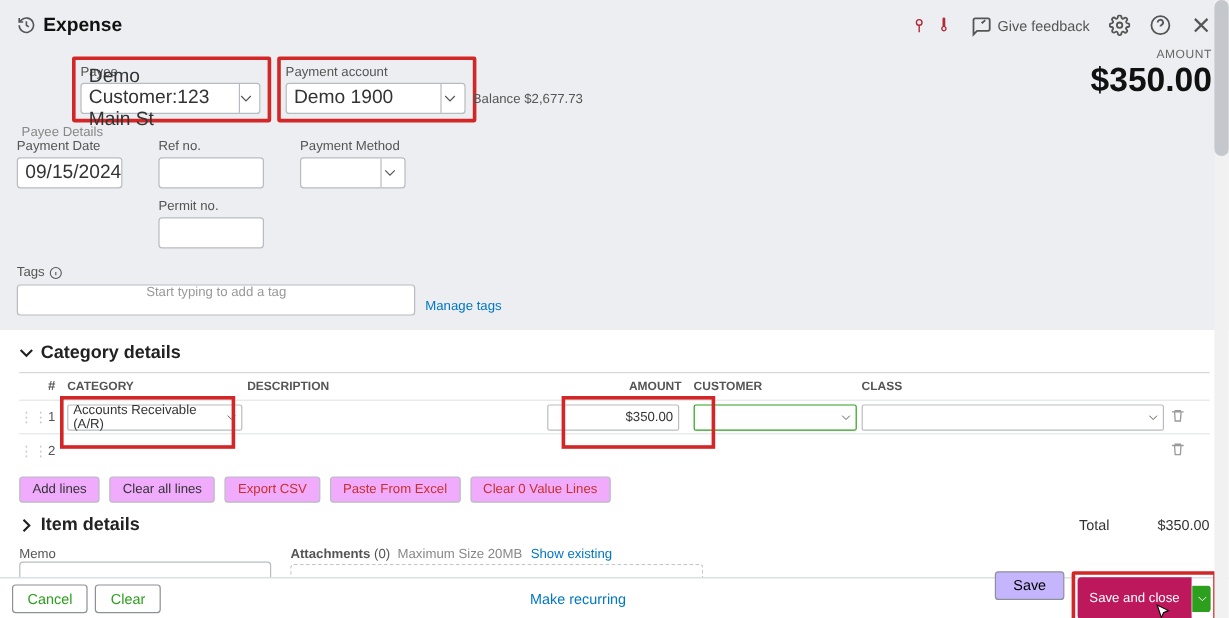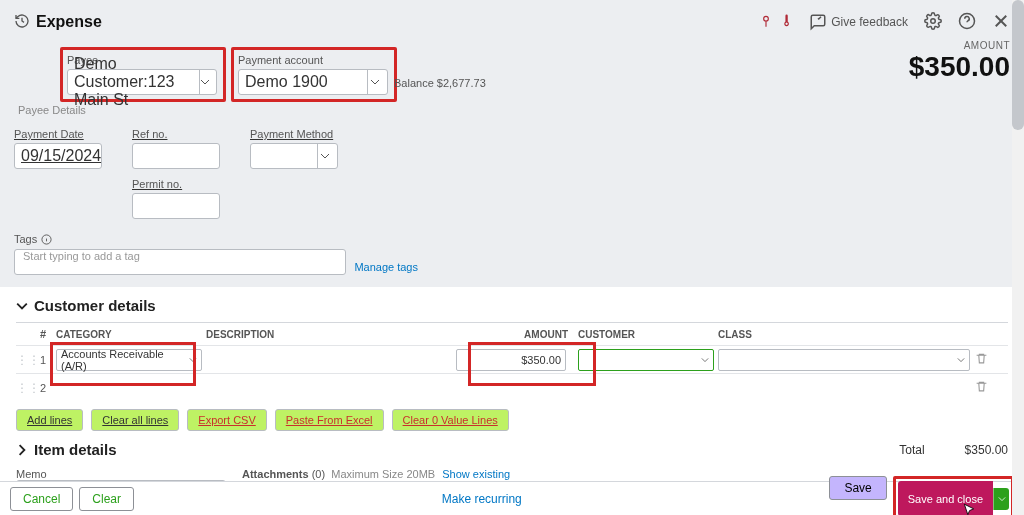--- a/index.html
+++ b/index.html
@@ -25,26 +25,26 @@
   .flabel { font-size: 11px; color:#555; }
   .select, .dateinput, .tinput { height:26px; background:#fff; border:1px solid #b8bcc2; border-radius:3px; display:flex; align-items:center; padding:0 6px; font-size:16px; position:relative; }
   .select { justify-content:space-between; }
   .select .chev { width:14px; height:100%; display:flex; align-items:center; justify-content:center; border-left:1px solid #b8bcc2; margin-left:6px; }
   .chev svg { width:10px; height:10px; color:#555;}
   .red-box { border: 3px solid #d32626; padding: 4px; border-radius:2px; }
   .redbox1 { width: 166px; }
   .redbox2 { width: 166px; }
   .balance { font-size:11px; color:#555; align-self:center; margin-left:-8px; margin-top:16px;}
 
-  .row2 { display:flex; gap: 30px; margin-top: 12px; text-decoration: underline; }
+  .row2 { display:flex; gap: 30px; margin-top: 0; }
   .row2 .select, .row2 .tinput, .row2 .dateinput { width: 88px; }
   .dateinput { width: 80px; }
   .dateinput svg { width:12px; height:12px; color:#555; }
 
-  .tags-row { display:flex; justify-content:space-between; align-items:flex-end; margin-top: 14px; width: 404px;}
+  .tags-row { display:flex; justify-content:space-between; align-items:flex-end; margin-top: 14px; width: 404px; text-align: center;}
   .taginput { flex:1; height:26px; border:1px solid #b8bcc2; border-radius:3px; background:#fff; padding:0 8px; font-size:11px; color:#999; margin-top:4px;}
   .manage-tags { font-size:11px; color:#0077c5; cursor:pointer; margin-left: 8px; margin-bottom:2px;}
 
   .white-area { background:#fff; padding: 10px 16px 4px 16px; position:relative; }
   .section-head { display:flex; align-items:center; gap:6px; font-weight:600; font-size:15px; color:#222; cursor:pointer; margin-bottom: 8px;}
   .section-head svg { width:12px; height:12px; }
 
   .table-wrap { border-top:1px solid #d4d7dc; position:relative;}
   .thead, .trow { display:flex; align-items:center; font-size:10px; }
   .thead { height:22px; color:#555; font-weight:600; }
@@ -60,21 +60,21 @@
   .miniselect { width:100%; height:22px; border:1px solid #b8bcc2; border-radius:2px; display:flex; align-items:center; justify-content:space-between; padding:0 4px; font-size:11px; background:#fff;}
   .miniselect.green { border-color:#2ca01c; }
   .amtcell { width:110px; height:22px; border:1px solid #b8bcc2; border-radius:2px; display:flex; align-items:center; justify-content:flex-end; padding:0 4px; font-size:11px; background:#fff;}
 
   
   .red-overlay { position:absolute; border:3px solid #d32626; pointer-events:none; }
   .over-cat { top:-4px; left:34px; width:146px; height:44px; }
   .over-amt { top:-4px; left:452px; width:128px; height:44px; }
 
   .btn-row { display:flex; gap:8px; margin-top:8px; }
-  .sbtn { height:22px; padding:0 10px; border:1px solid #b8bcc2; background:#bef264; border-radius:3px; font-size:11px; color:#333; cursor:pointer; display:inline-flex; align-items:center;text-decoration:underline;}
+  .sbtn { height:22px; padding:0 10px; border:1px solid #b8bcc2; background:#f0abfc; border-radius:3px; font-size:11px; color:#333; cursor:pointer; display:inline-flex; align-items:center;}
   .sbtn.red { color:#c9302c; }
 
   .item-total { display:flex; justify-content:space-between; align-items:center; margin-top: 10px; }
   .total-line { display:flex; gap:40px; font-size:12px;}
 
   .memo-row { display:flex; gap:16px; margin-top:10px;}
   .memo-box { width:210px; height:56px; border:1px solid #b8bcc2; border-radius:3px; background:#fff;}
   .attach-box { flex:1; max-width: 344px; height:56px; border:1px dashed #c3c7cc; border-radius:3px; display:flex; flex-direction:column; align-items:center; justify-content:center; gap:4px;}
   .attach-label { font-size:11px; color:#555; margin-bottom:2px;}
   .attach-label .link { color:#0077c5; cursor:pointer; margin-left:4px;}
@@ -237,21 +237,21 @@
     <span class="manage-tags">Manage tags</span>
   </div>
 </div>
 
 <div class="white-area">
 
   <div class="section-head">
     <svg viewBox="0 0 10 10">
         <path d="M1 3l4 4 4-4" stroke="currentColor" fill="none" stroke-width="1.5"></path>
       </svg>
-    <span>Customer details</span>
+    <span>Category details</span>
   </div>
 
   <div class="table-wrap">
     <div class="thead">
       <div class="handle"></div>
         <div class="cnum">#</div>
       <div class="ccat">CATEGORY</div>
       <div class="cdesc">DESCRIPTION</div>
       <div class="camt">AMOUNT</div>
       <div class="ccust">CUSTOMER</div>

